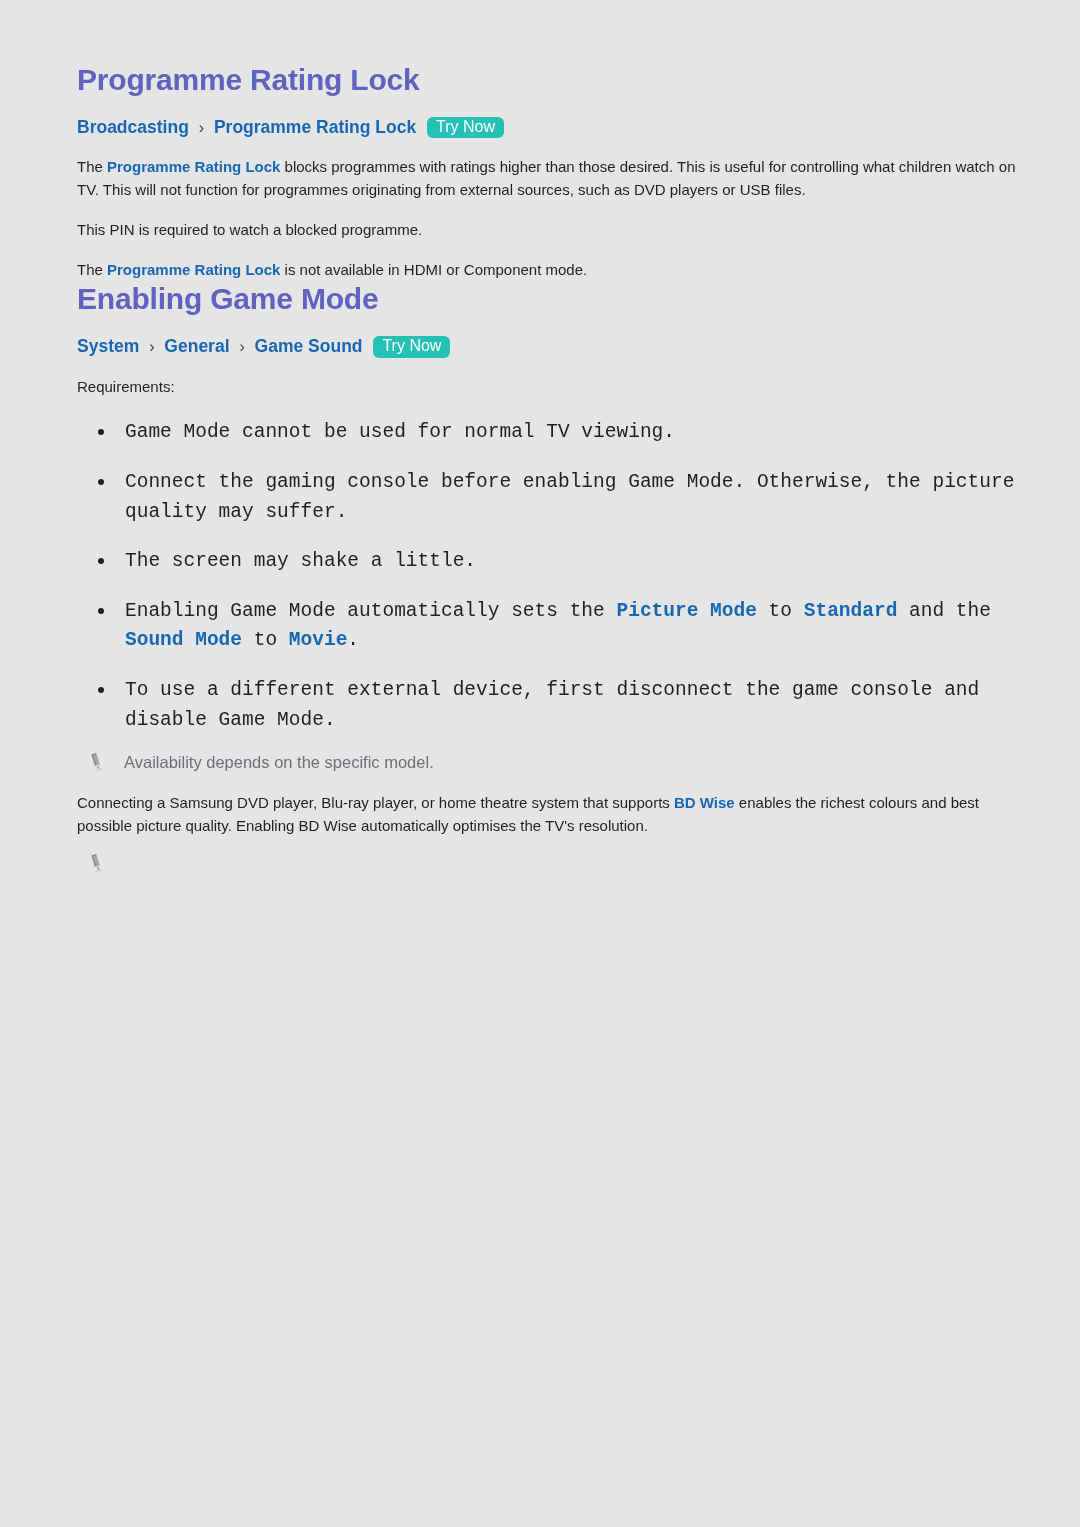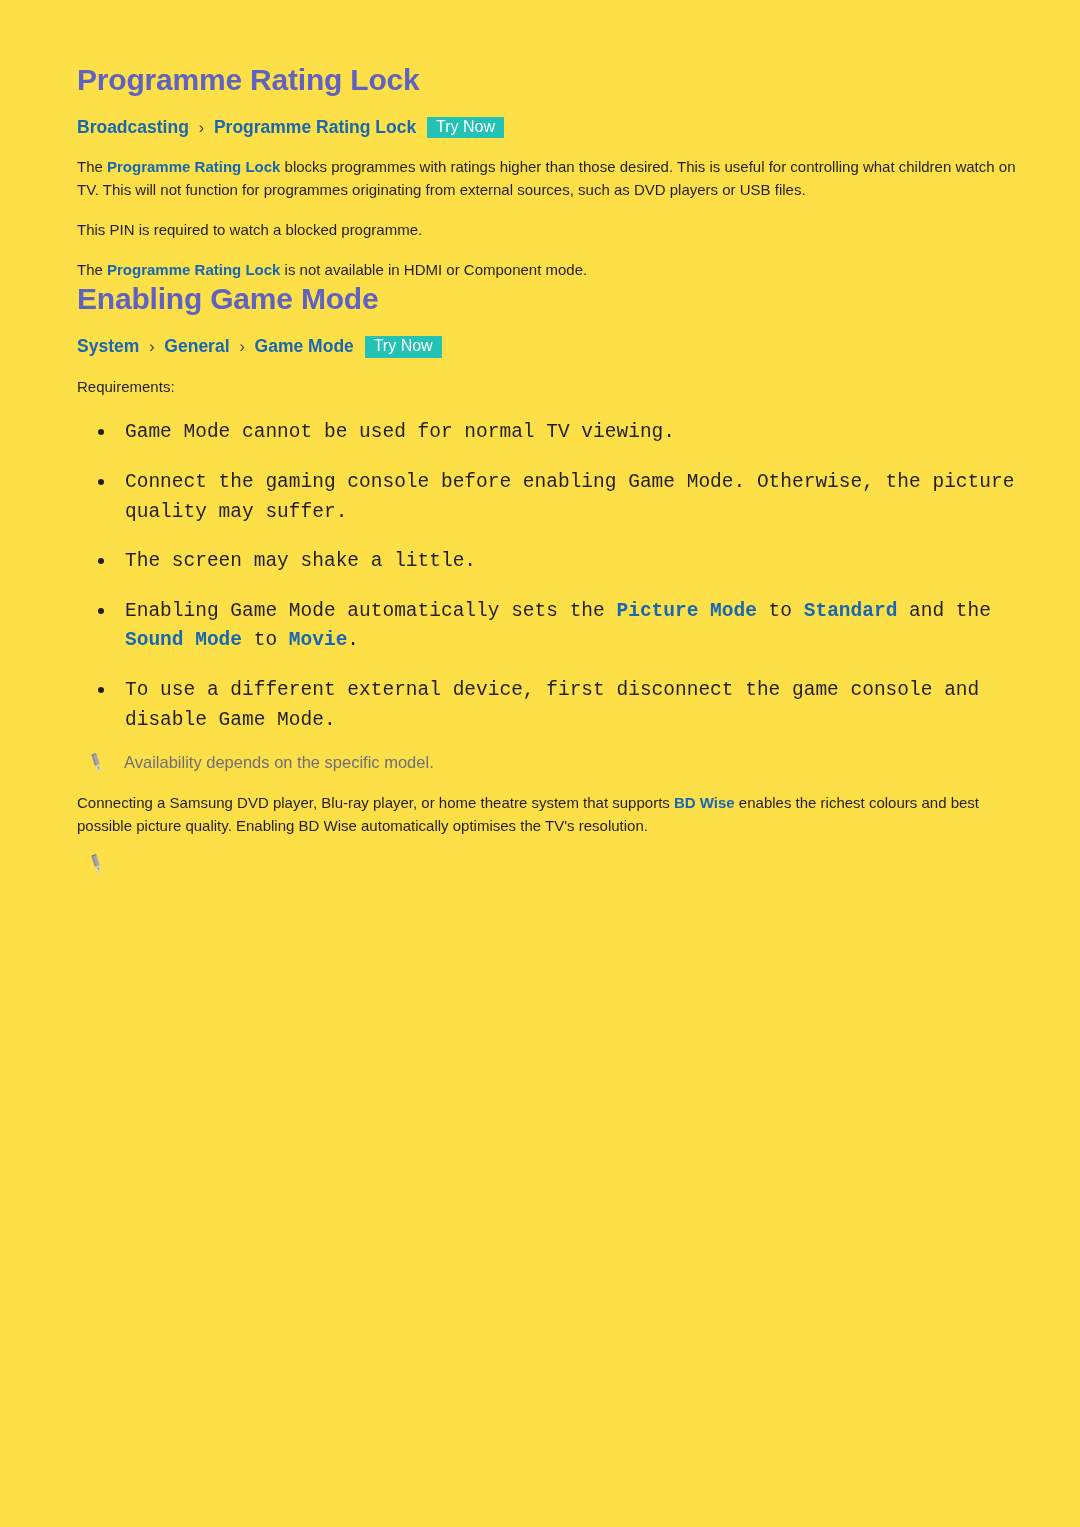--- a/index.html
+++ b/index.html
@@ -13,21 +13,21 @@
     height: 1527px;
     font-family: "Liberation Sans", sans-serif;
     color: #231f20;
     overflow: hidden;
   }
   .page {
     box-sizing: border-box;
     width: 1080px;
     height: 1527px;
     padding: 62px 62px 0 77px;
-    background: #fde047;
+    background: #e5e5e5;
   }
 
   
   h1.section-title {
     margin: 0;
     font-size: 30px;
     font-weight: bold;
     letter-spacing: -0.2px;
     color: #5f62c0;
     line-height: 1.22;
@@ -50,21 +50,21 @@
     font-weight: normal;
     padding: 0 5px;
     font-size: 16px;
   }
   .try-now {
     display: inline-block;
     background: #24c1b5;
     color: #ffffff;
     font-size: 16px;
     font-weight: normal;
-    border-radius: 0;
+    border-radius: 6px;
     padding: 1px 9px 3px 9px;
     margin-left: 6px;
     line-height: 1.1;
     position: relative;
     top: -1px;
   }
 
   
   p.body {
     margin: 0;
@@ -148,21 +148,21 @@
   <p class="body"><span>This PIN is required to watch a blocked programme.</span></p>
   <p class="body"><span>The </span><span class="lnk">Programme Rating Lock</span><span> is not available in HDMI or Component mode.</span></p>
 
   <h1 class="section-title sec-gap-top-2">Enabling Game Mode</h1>
 
   <div class="breadcrumb">
     <span class="crumb">System</span>
     <span class="sep">›</span>
     <span class="crumb">General</span>
     <span class="sep">›</span>
-    <span class="crumb">Game Mode</span>
+    <span class="crumb">Game Sound</span>
     <span class="try-now">Try Now</span>
   </div>
 
   <p class="body"><span>Requirements:</span></p>
 
   <ul class="req">
     <li>
       <span class="dot"></span>
       <span><span>Game Mode cannot be used for normal TV viewing.</span></span>
     </li>

